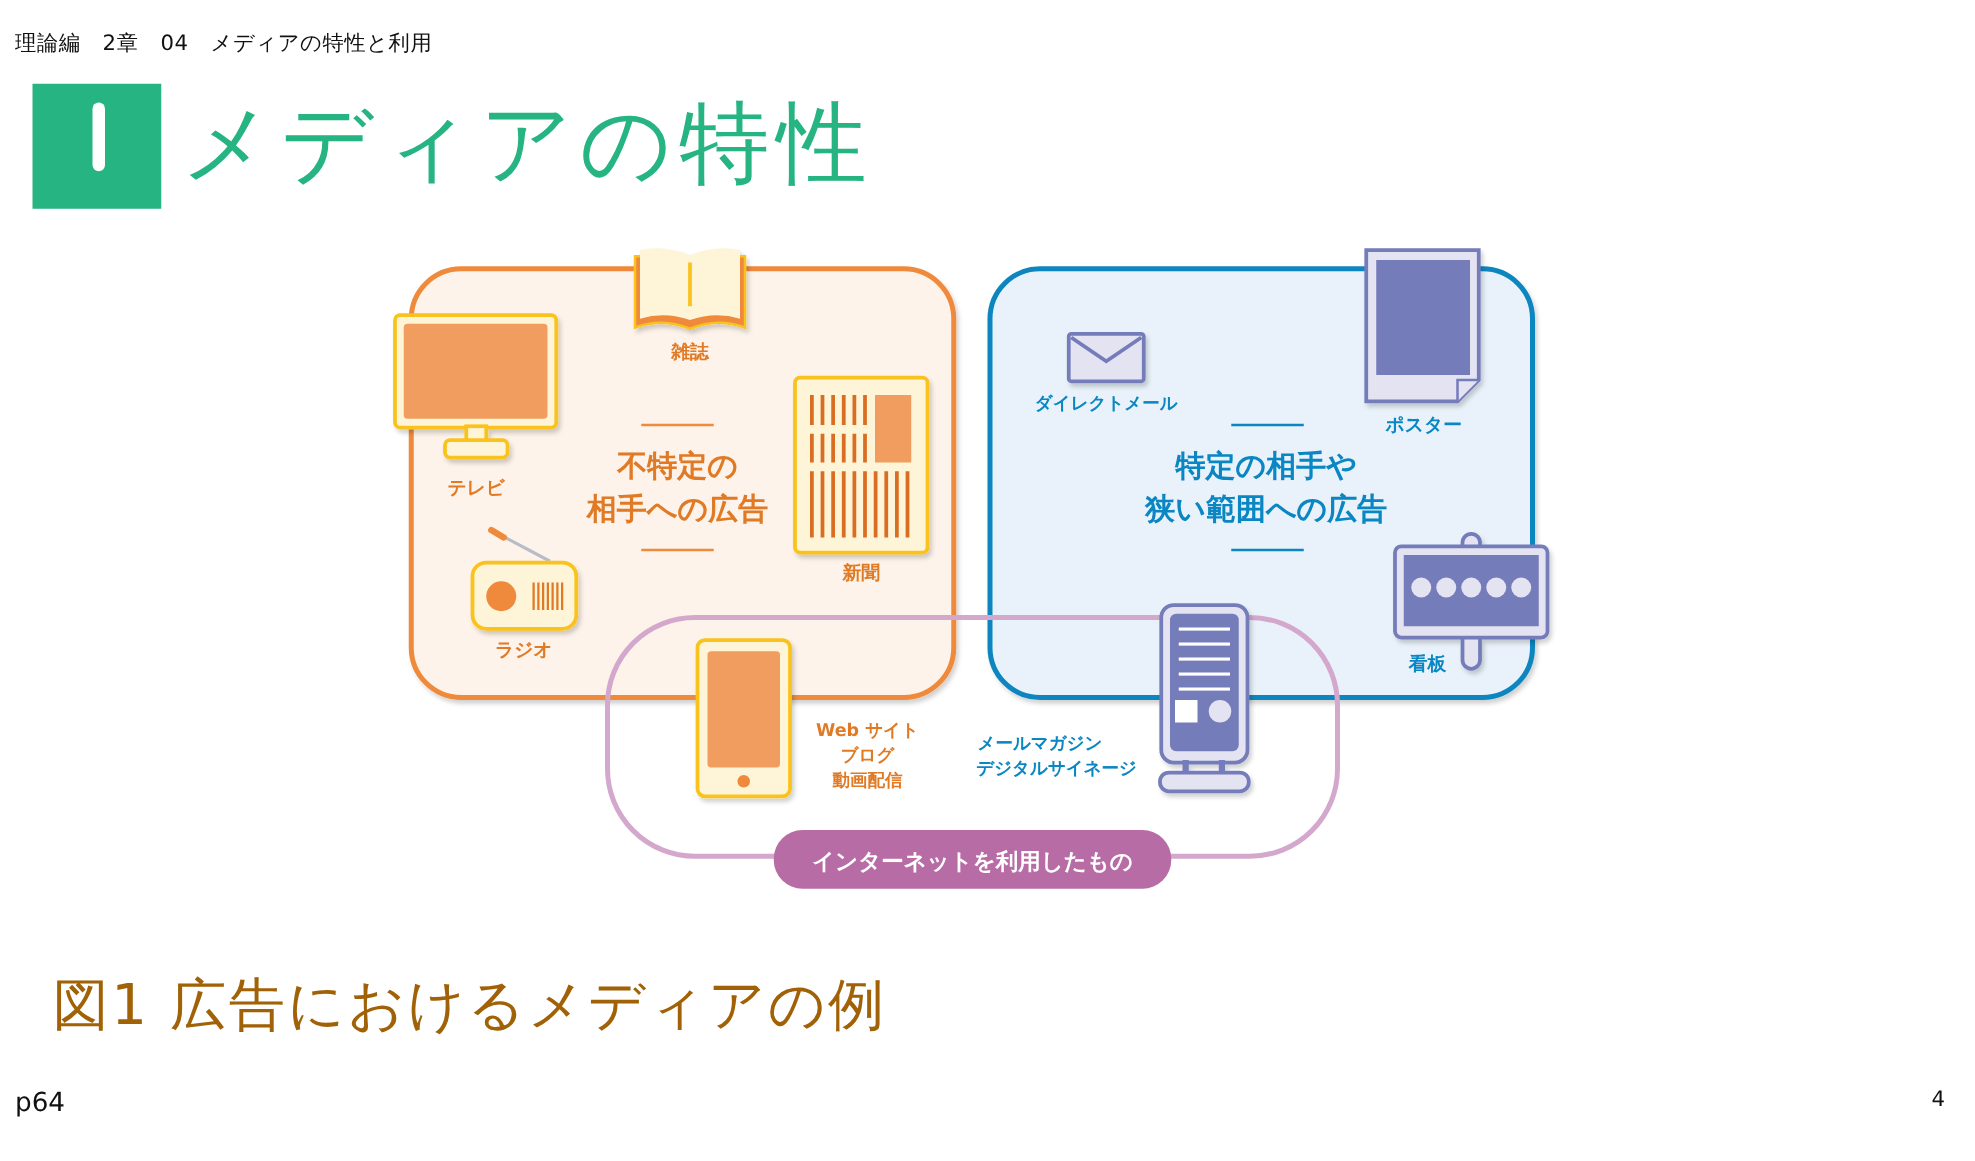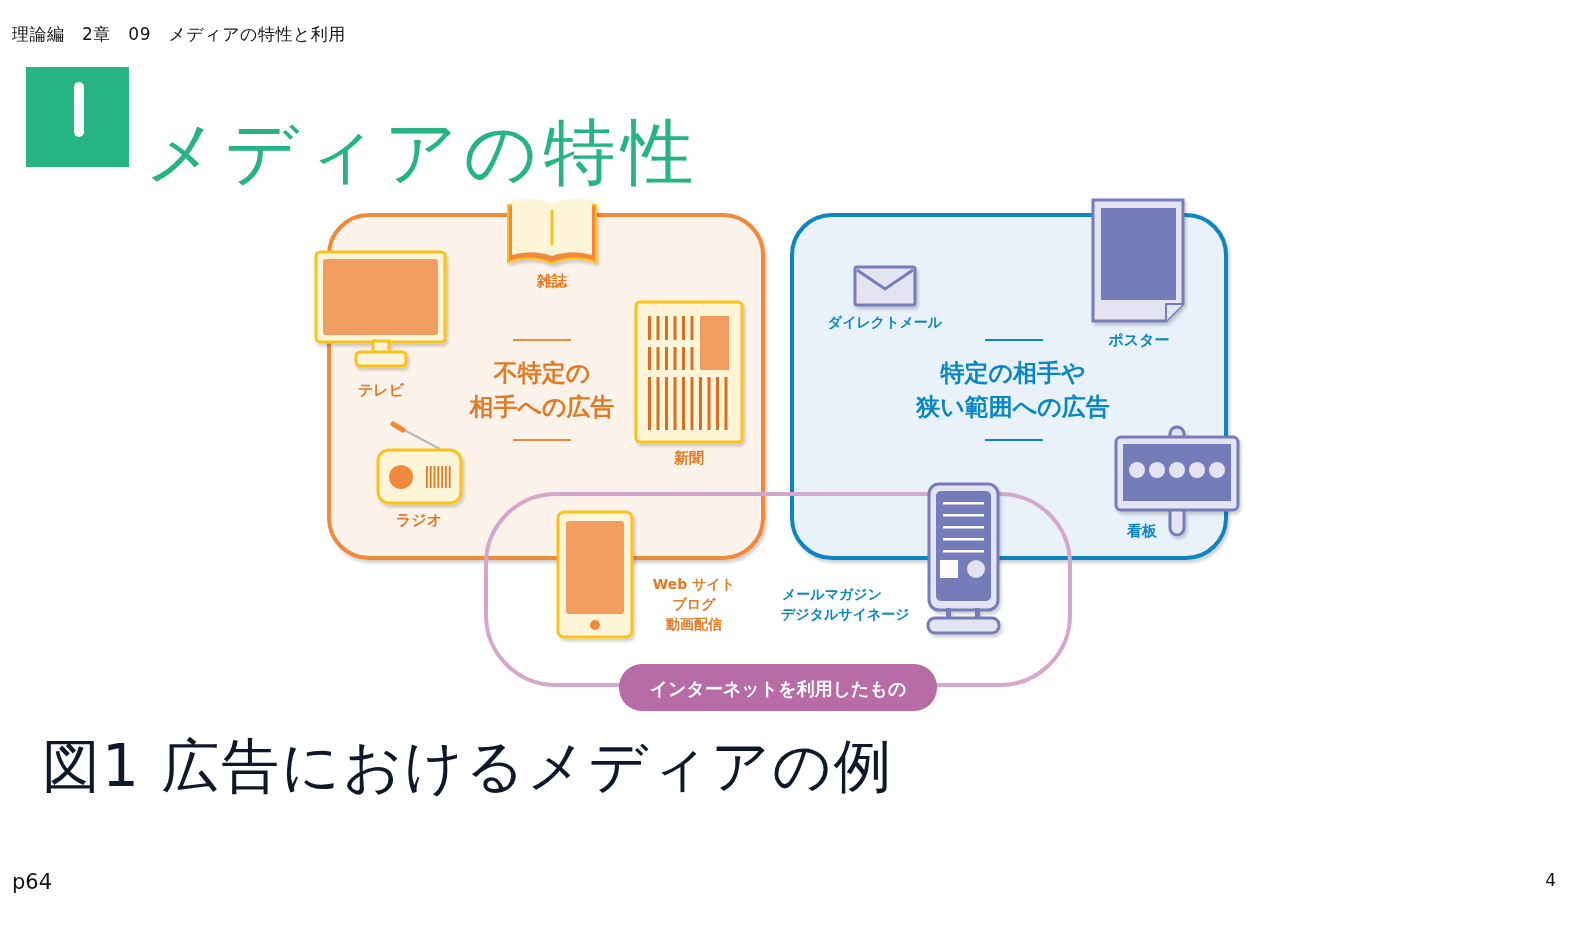--- a/index.html
+++ b/index.html
@@ -1,31 +1,31 @@
 <!DOCTYPE html>
 <html><head>
   <meta charset="utf-8">
   <style>
     html, body { margin: 0; padding: 0; background: #ffffff; }
     body { width: 1580px; height: 929px; position: relative; overflow: hidden; font-family: "DejaVu Sans", sans-serif; color: #111; }
     .breadcrumb { position: absolute; left: 12px; top: 23px; font-size: 17px; color: #111; letter-spacing: 0.5px; white-space: pre; }
     .num-box { position: absolute; left: 26px; top: 67px; width: 103px; height: 100px; background: #25b482; }
     .num-box .bar { position: absolute; left: 48px; top: 15px; width: 10px; height: 55px; border-radius: 5px; background: #fff; }
-    .page-title { position: absolute; left: 145px; top: 64px; font-size: 72px; color: #25b482; letter-spacing: 6px; line-height: 100px; white-space: nowrap; margin-top: 38px; }
+    .page-title { position: absolute; left: 145px; top: 64px; font-size: 72px; color: #25b482; letter-spacing: 6px; line-height: 100px; white-space: nowrap; }
     .diagram { position: absolute; left: 300px; top: 190px; width: 960px; height: 530px; }
-    .caption { position: absolute; left: 42px; top: 738px; font-size: 58px; line-height: 56px; color: #0f172a; letter-spacing: 2px; white-space: nowrap; }
+    .caption { position: absolute; left: 42px; top: 776px; font-size: 45px; line-height: 56px; color: #a16207; letter-spacing: 2px; white-space: nowrap; }
     .caption div { height: 56px; }
     .footer-left { position: absolute; left: 12px; top: 870px; font-size: 21px; color: #111; }
     .footer-right { position: absolute; right: 24px; top: 870px; font-size: 17px; color: #111; }
     svg text { font-family: "DejaVu Sans", sans-serif; font-weight: bold; }
   </style>
 </head>
 <body>
 
-<div class="breadcrumb">理論編　2章　09　メディアの特性と利用</div>
+<div class="breadcrumb">理論編　2章　04　メディアの特性と利用</div>
 
 <div class="num-box">
   <div class="bar"></div>
 </div>
 <div class="page-title">メディアの特性</div>
 
 <svg class="diagram" viewBox="300 190 960 530" width="960" height="530">
   <defs>
     <filter id="sh" x="-10%" y="-10%" width="130%" height="130%">
       <feDropShadow dx="2" dy="3" stdDeviation="1.5" flood-color="#000" flood-opacity="0.18"></feDropShadow>

